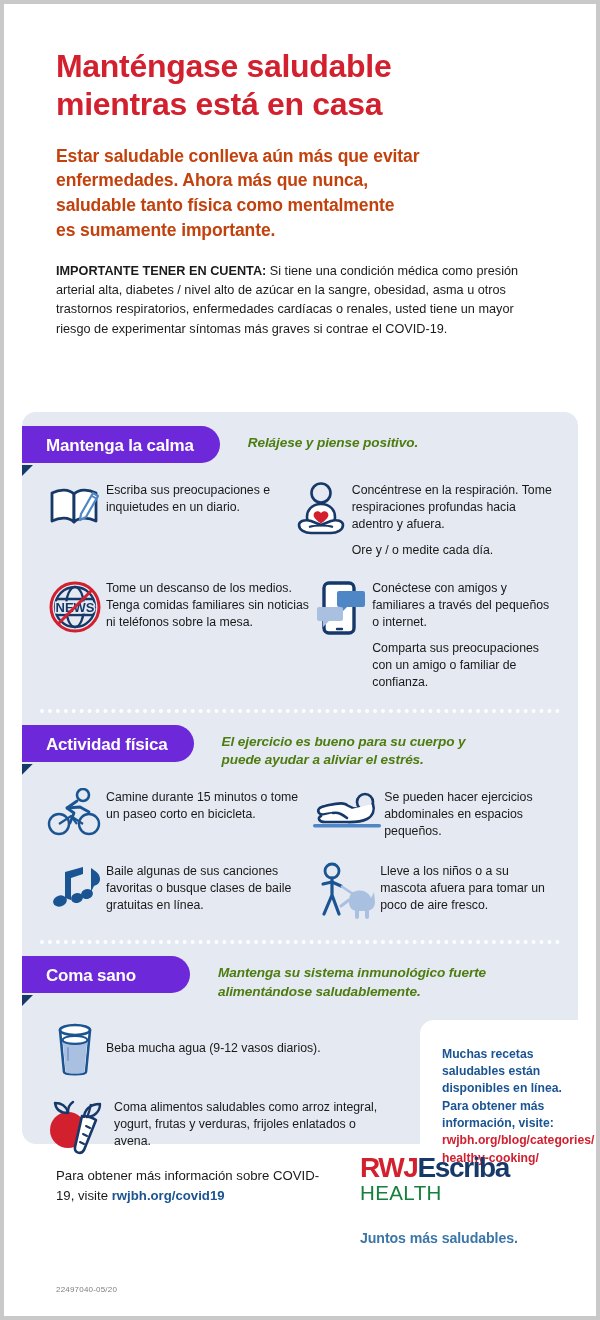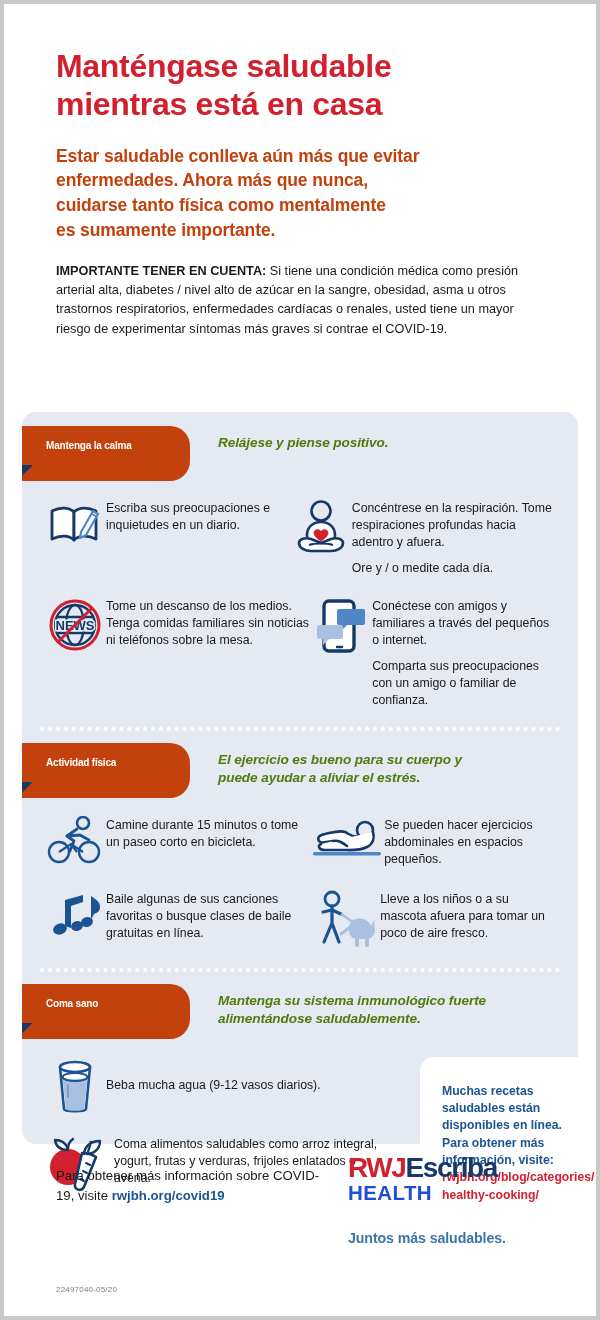--- a/index.html
+++ b/index.html
@@ -53,26 +53,26 @@
 
   
   .sec { position: relative; }
   .sec-head {
     position: relative;
     display: flex;
     align-items: flex-start;
   }
   .tab-wrap { position: relative; flex: 0 0 auto; }
   .tab {
-    background: #c2410c;
+    background: #6d28d9;
     color: #ffffff;
-    font-size: 10px;
+    font-size: 17px;
     font-weight: bold;
     letter-spacing: -0.2px;
-    height: 55px;
+    height: 37px;
     line-height: 39px;
     padding: 0 26px 0 24px;
     border-radius: 0 20px 20px 0;
     margin-left: 0;
     white-space: nowrap;
     min-width: 168px;
   }
   .tab-fold {
     position: absolute;
     left: 0; top: 39px;
@@ -131,52 +131,52 @@
     color: #1b5492;
     font-size: 12.2px;
     font-weight: bold;
     line-height: 1.42;
   }
   .recipe .url { color: #d2202f; display: block; }
 
   
   .footer {
     position: absolute;
-    left: 52px; right: 38px;
+    left: 52px; right: 26px;
     bottom: 22px;
     height: 140px;
   }
   .foot-text {
     position: absolute; left: 0; top: 12px;
     color: #1a1a1a; font-size: 13.2px; line-height: 1.5;
     width: 280px;
   }
   .foot-text .lnk { color: #1b5492; font-weight: bold; }
   .logo { position: absolute; right: 10px; top: 0; text-align: left; width: 200px; }
   .logo-1 { font-size: 28px; font-weight: bold; letter-spacing: -1.4px; line-height: 1; }
   .logo-1 .rwj { color: #d2202f; }
   .logo-1 .bn { color: #17396a; }
-  .logo-2 { color: #1d4ed8; font-size: 20.5px; font-weight: bold; letter-spacing: 0.4px; line-height: 1; margin-top: 1px; }
+  .logo-2 { color: #15803d; font-size: 20.5px; font-weight: normal; letter-spacing: 0.4px; line-height: 1; margin-top: 1px; }
   .tagline { color: #3c76a8; font-size: 14.2px; font-weight: bold; margin-top: 26px; letter-spacing: -0.1px; }
   .code { position: absolute; left: 0; bottom: 0; color: #808080; font-size: 8px; letter-spacing: .2px; }
 </style>
 </head>
 <body>
 
 <div id="page">
 
   <div class="header">
     <h1 class="title">
       <span>Manténgase saludable</span><br>
       <span>mientras está en casa</span>
     </h1>
     <div class="subtitle">
       <span>Estar saludable conlleva aún más que evitar</span><br>
       <span>enfermedades. Ahora más que nunca,</span><br>
-      <span>cuidarse tanto física como mentalmente</span><br>
+      <span>saludable tanto física como mentalmente</span><br>
       <span>es sumamente importante.</span>
     </div>
     <p class="note"><b>IMPORTANTE TENER EN CUENTA:</b><span> Si tiene una condición médica como presión arterial alta, diabetes / nivel alto de azúcar en la sangre, obesidad, asma u otros trastornos respiratorios, enfermedades cardíacas o renales, usted tiene un mayor riesgo de experimentar síntomas más graves si contrae el COVID-19.</span></p>
   </div>
 
   <div class="panel">
 
     <div class="sec" style="padding-top:14px;">
       <div class="sec-head">
         <div class="tab-wrap">

